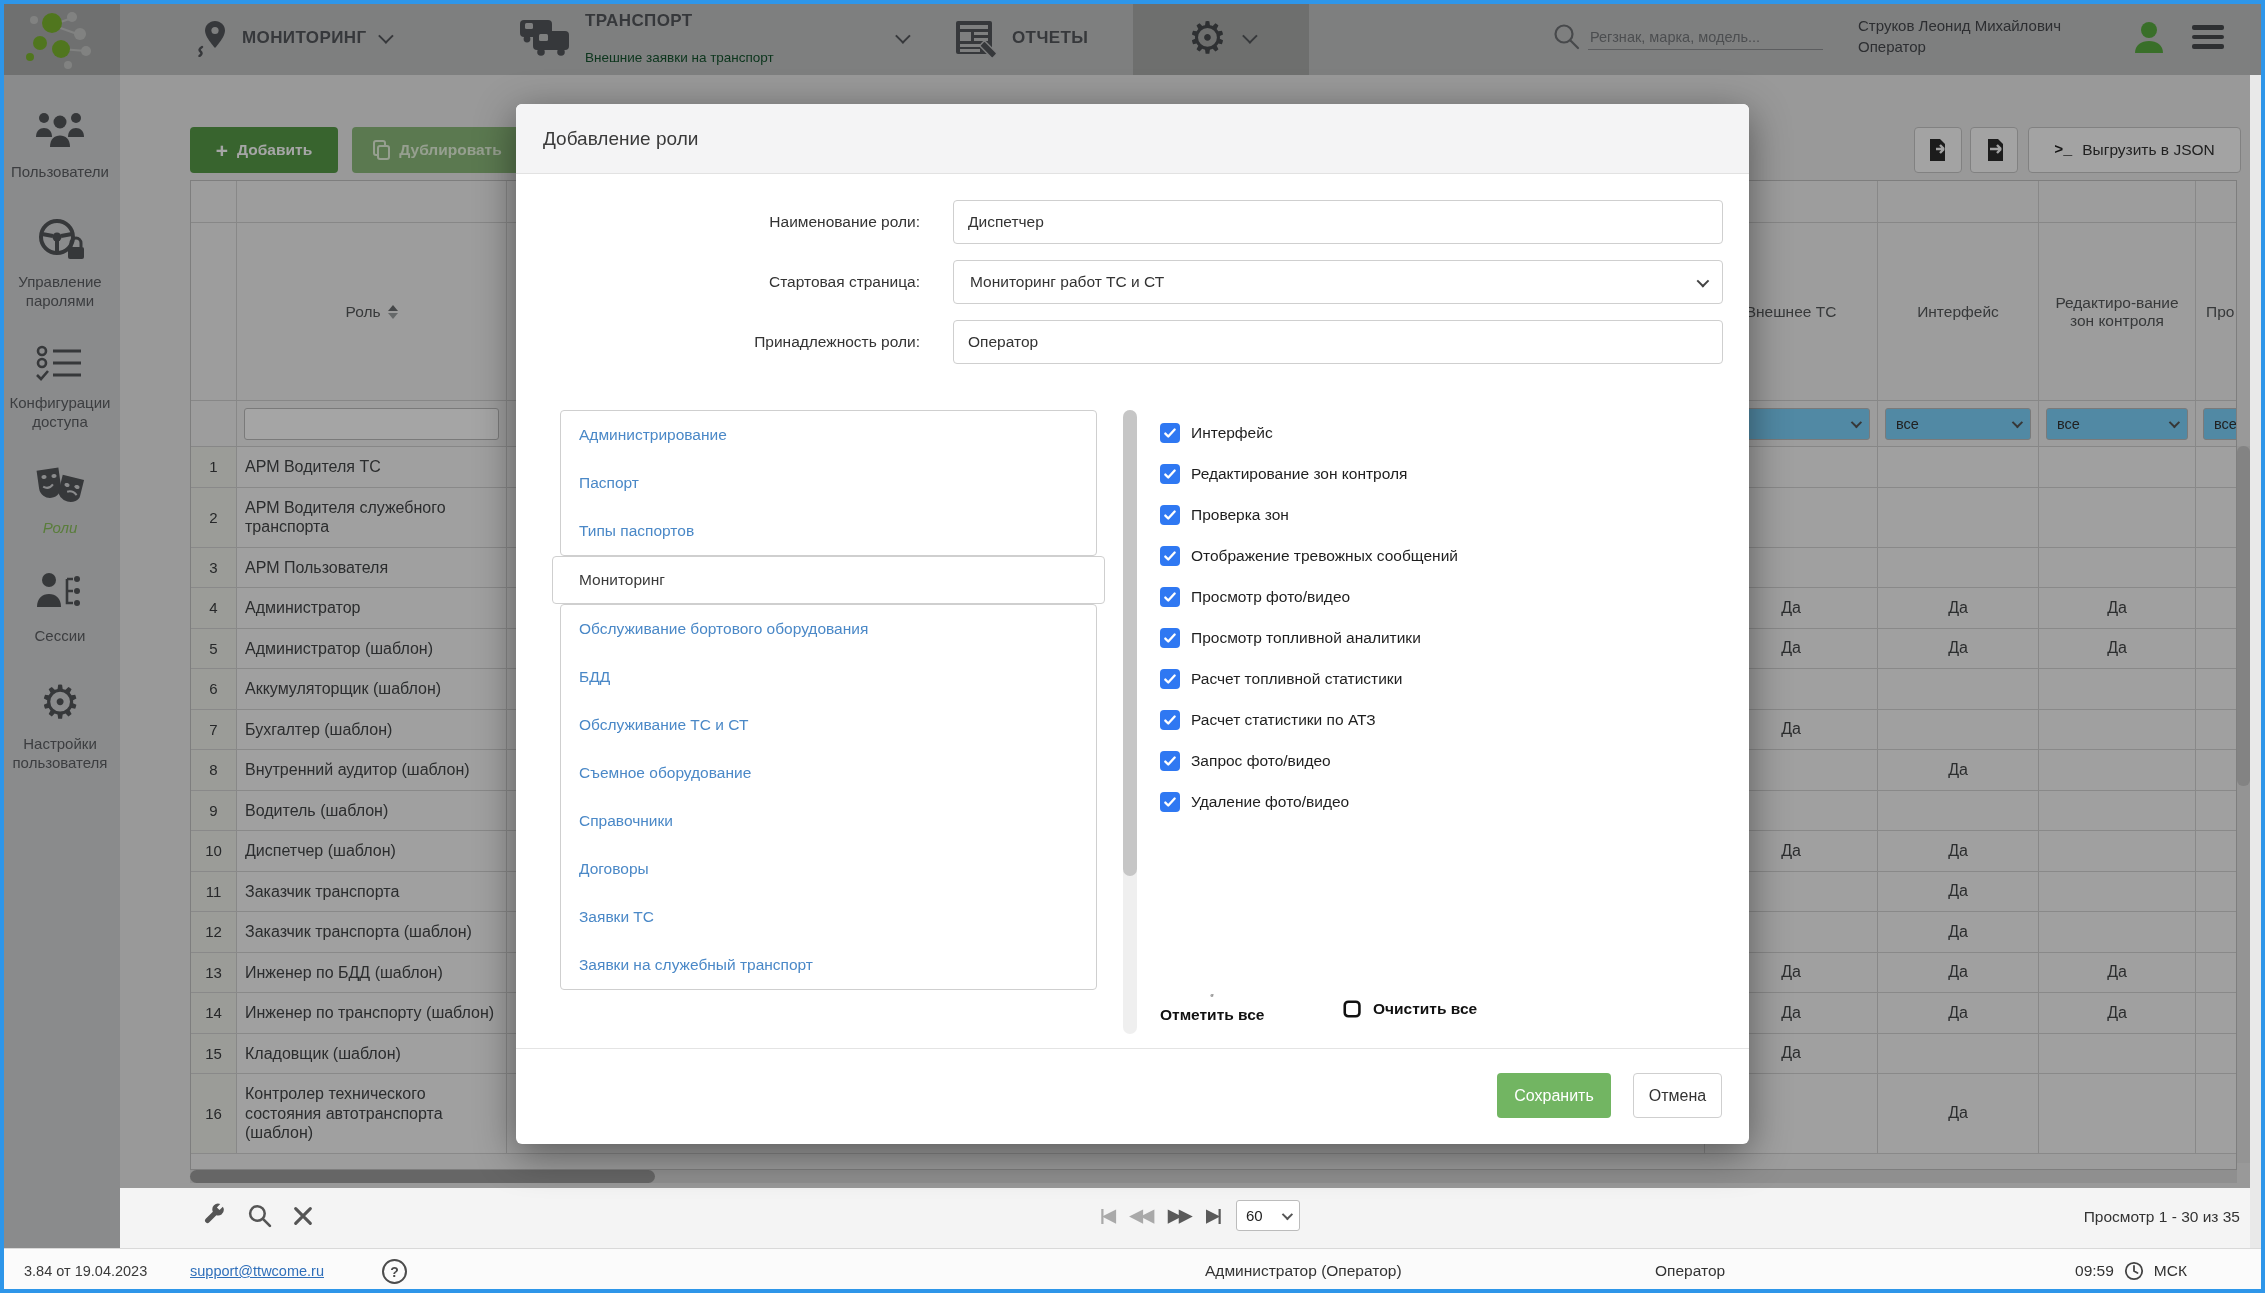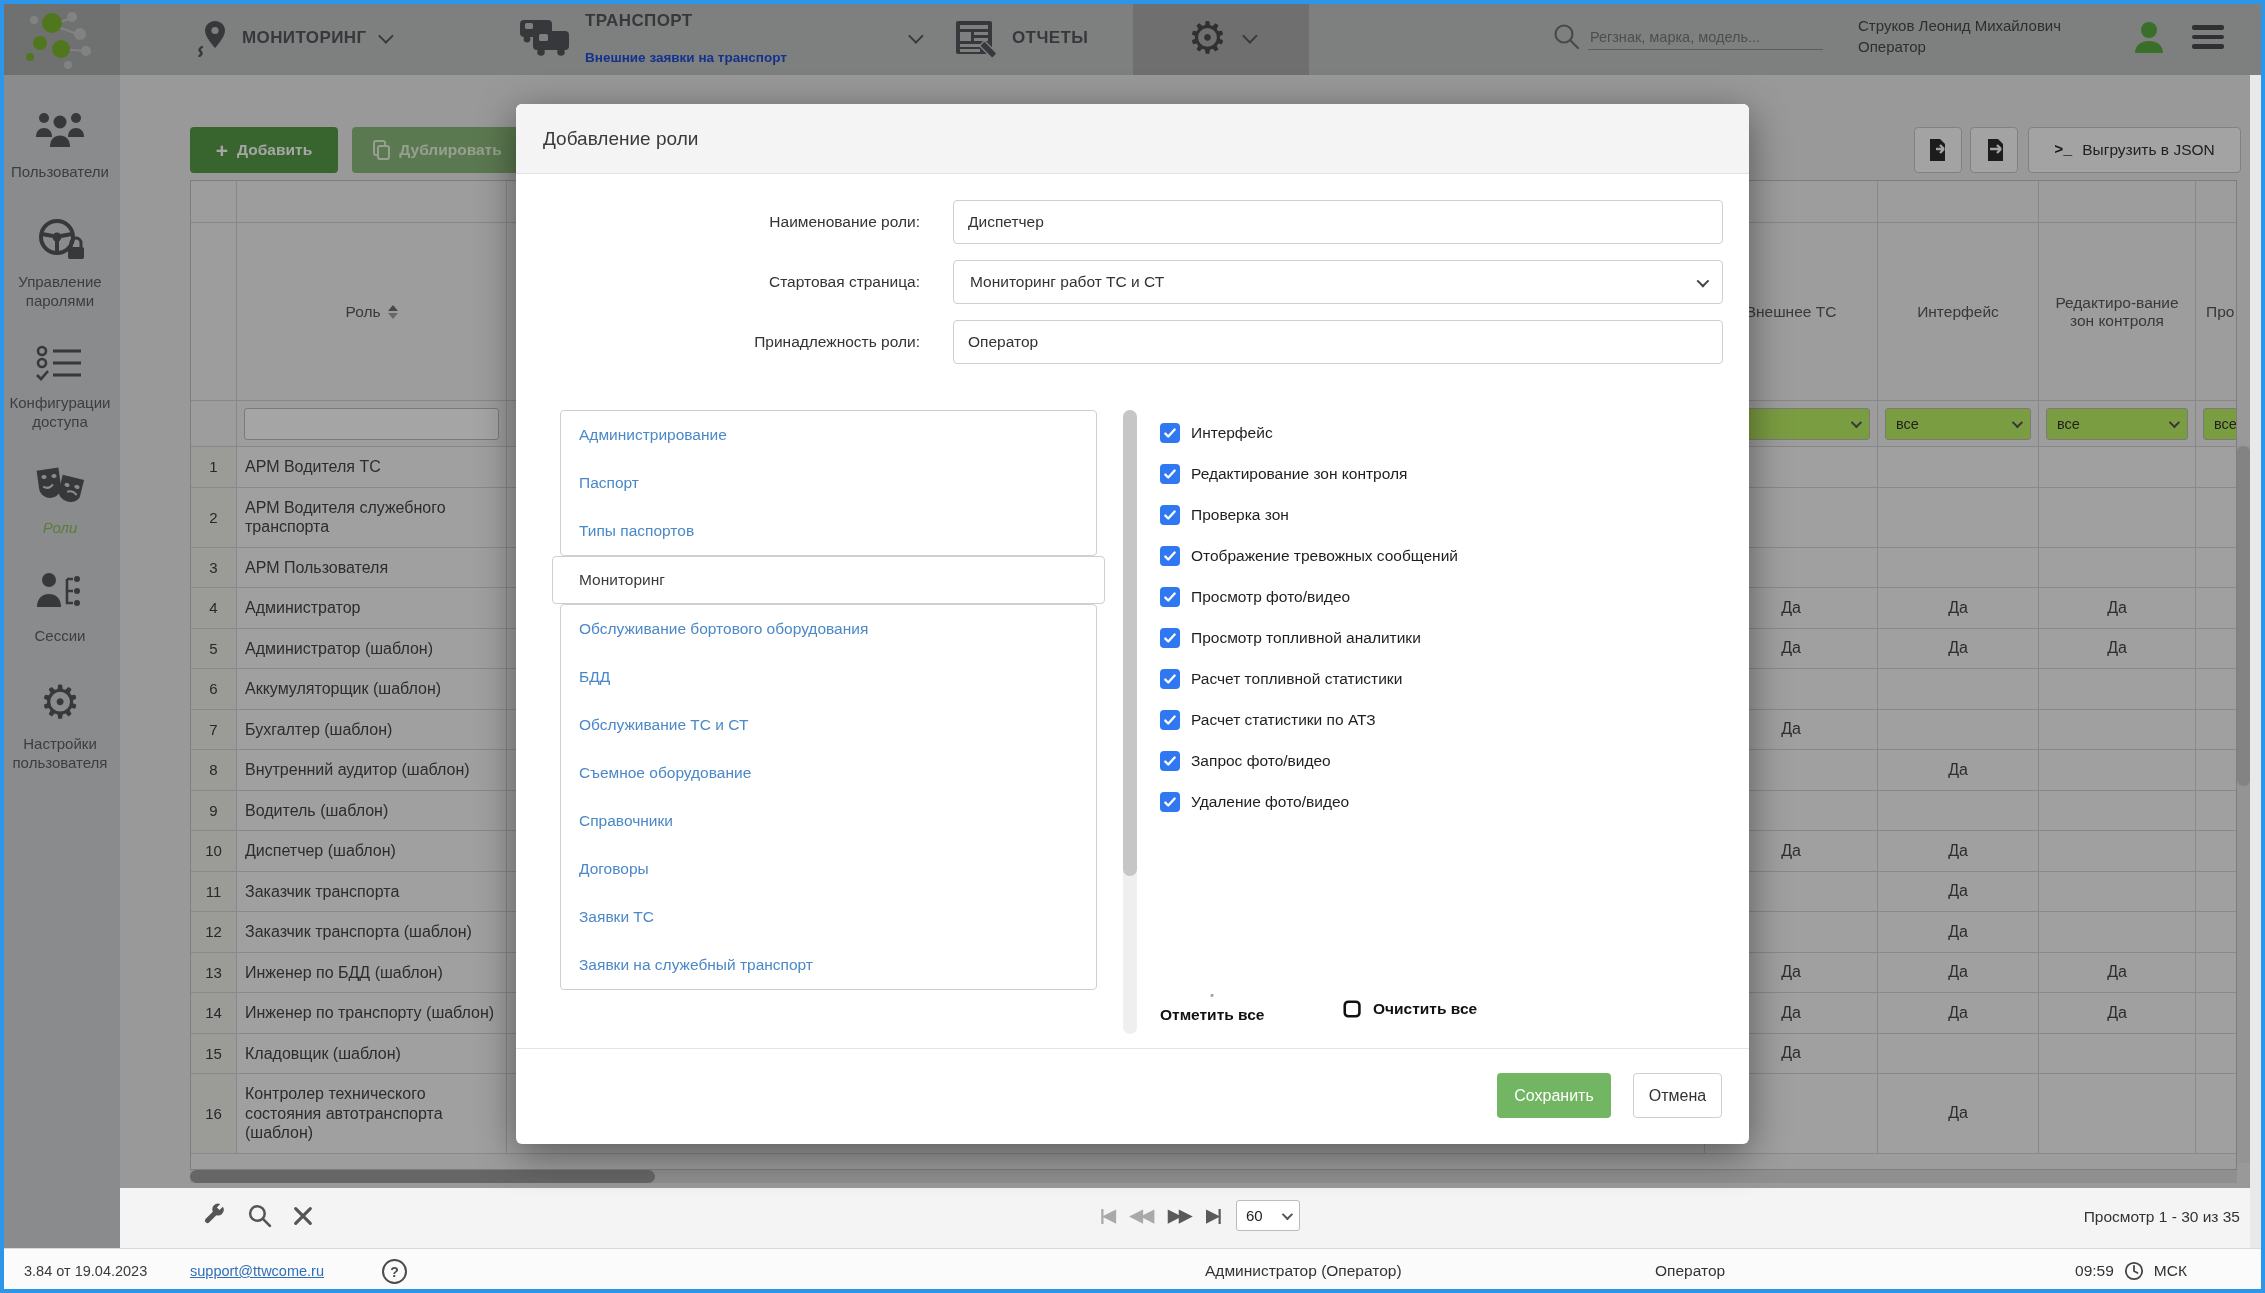--- a/index.html
+++ b/index.html
@@ -5,21 +5,21 @@
   * { margin:0; padding:0; box-sizing:border-box; }
   html,body { font-family:"Liberation Sans", sans-serif; }
   #app { position:relative; width:2265px; height:1293px; background:#ececec; overflow:hidden; }
   #app::after { content:""; position:absolute; inset:0; border:4px solid #2e96e9; z-index:400; pointer-events:none; }
 
   
   .topbar { position:absolute; left:0; top:0; width:2265px; height:75px; background:#c2c3c4; z-index:2; }
   .logo-block { position:absolute; left:0; top:0; width:120px; height:75px; background:#abadac; display:flex; align-items:center; justify-content:center; }
   .navitem { position:absolute; top:0; height:75px; display:flex; align-items:center; gap:12px; color:#54575b; }
   .nav-label { font-size:17px; font-weight:700; letter-spacing:.4px; }
-  .nav-sub { font-size:13.5px; font-weight:700; margin-top:19px; color:#1d4ed8; }
+  .nav-sub { font-size:13.5px; font-weight:400; margin-top:19px; color:#14532d; }
   .chev { display:inline-block; width:11px; height:11px; border-right:2.5px solid #54575b; border-bottom:2.5px solid #54575b; transform:rotate(45deg) translateY(-2px); }
   .gear-tab { position:absolute; left:1133px; top:0; width:176px; height:75px; background:#a9aba9; display:flex; align-items:center; justify-content:center; gap:16px; }
   .gear-glyph { font-size:44px; color:#474a4e; line-height:1; }
   .searchbox { position:absolute; left:1552px; top:22px; display:flex; align-items:flex-end; gap:8px; }
   .searchbox input { width:235px; border:none; border-bottom:1px solid #8e9092; background:transparent; font-size:14.5px; color:#54575b; padding:4px 2px; outline:none; font-family:"Liberation Sans",sans-serif; }
   .searchbox input::placeholder { color:#75787b; }
   .userbox { position:absolute; left:1858px; top:15px; font-size:15px; color:#45484c; line-height:21px; }
   .avatarbox { position:absolute; left:2130px; top:19px; }
   .burger { position:absolute; left:2192px; top:25px; display:flex; flex-direction:column; gap:5px; cursor:pointer; }
   .burger div { width:32px; height:4.5px; background:#474a4e; border-radius:2px; }
@@ -48,21 +48,21 @@
   .band { height:42px; border-bottom:1px solid #cfcfcf; }
   .hdr { height:178px; border-bottom:1px solid #cfcfcf; }
   .hdr .c { display:flex; align-items:center; justify-content:center; text-align:center; font-size:15.5px; color:#55585a; padding:0 14px; }
   .hdr .c.left-al { justify-content:flex-start; padding-left:10px; }
   .sort-ic { display:inline-flex; flex-direction:column; gap:2px; margin-left:7px; }
   .sort-ic .up { width:0;height:0;border-left:5px solid transparent;border-right:5px solid transparent;border-bottom:6px solid #6b6e70; }
   .sort-ic .down { width:0;height:0;border-left:5px solid transparent;border-right:5px solid transparent;border-top:6px solid #9ca0a2; }
   .filters { height:46px; border-bottom:1px solid #cfcfcf; }
   .filters .c { padding:7px; }
   .filters input { width:100%; height:32px; border:1px solid #bcbcbc; border-radius:3px; background:#fdfdfd; outline:none; padding:0 8px; font-size:14.5px; }
-  .fselect { height:32px; background:#bef264; border:1px solid #bcbcbc; border-radius:3px; display:flex; align-items:center; justify-content:space-between; padding:0 10px; font-size:14.5px; color:#333; cursor:pointer; }
+  .fselect { height:32px; background:#7dd3fc; border:1px solid #bcbcbc; border-radius:3px; display:flex; align-items:center; justify-content:space-between; padding:0 10px; font-size:14.5px; color:#333; cursor:pointer; }
   .fselect .chev { width:8px; height:8px; border-color:#555; border-width:2px; transform:rotate(45deg) translateY(-2px); }
   .trow { display:flex; border-bottom:1px solid #d3d3d3; background:#f6f6f6; }
   .trow .c { display:flex; align-items:center; justify-content:center; font-size:16px; color:#434547; }
   .trow .num { background:#eef0ea; font-size:15px; color:#3b3d3f; }
   .trow .role { justify-content:flex-start; text-align:left; padding:10px 8px 10px 8px; line-height:19.5px; }
   .vtrack { position:absolute; left:2237px; top:446px; width:13px; height:717px; background:#e4e4e4; z-index:1; }
   .vthumb { position:absolute; left:2237px; top:446px; width:13px; height:340px; background:#c9c9c9; border-radius:6px; z-index:1; }
   .htrack { position:absolute; left:190px; top:1170px; width:2047px; height:13px; background:#dcdcdc; z-index:1; }
   .hthumb { position:absolute; left:190px; top:1170px; width:465px; height:13px; background:#9d9d9d; border-radius:7px; z-index:1; }
   .winscroll { position:absolute; left:2250px; top:75px; width:12px; height:1173px; background:#e9e9e9; z-index:60; }

